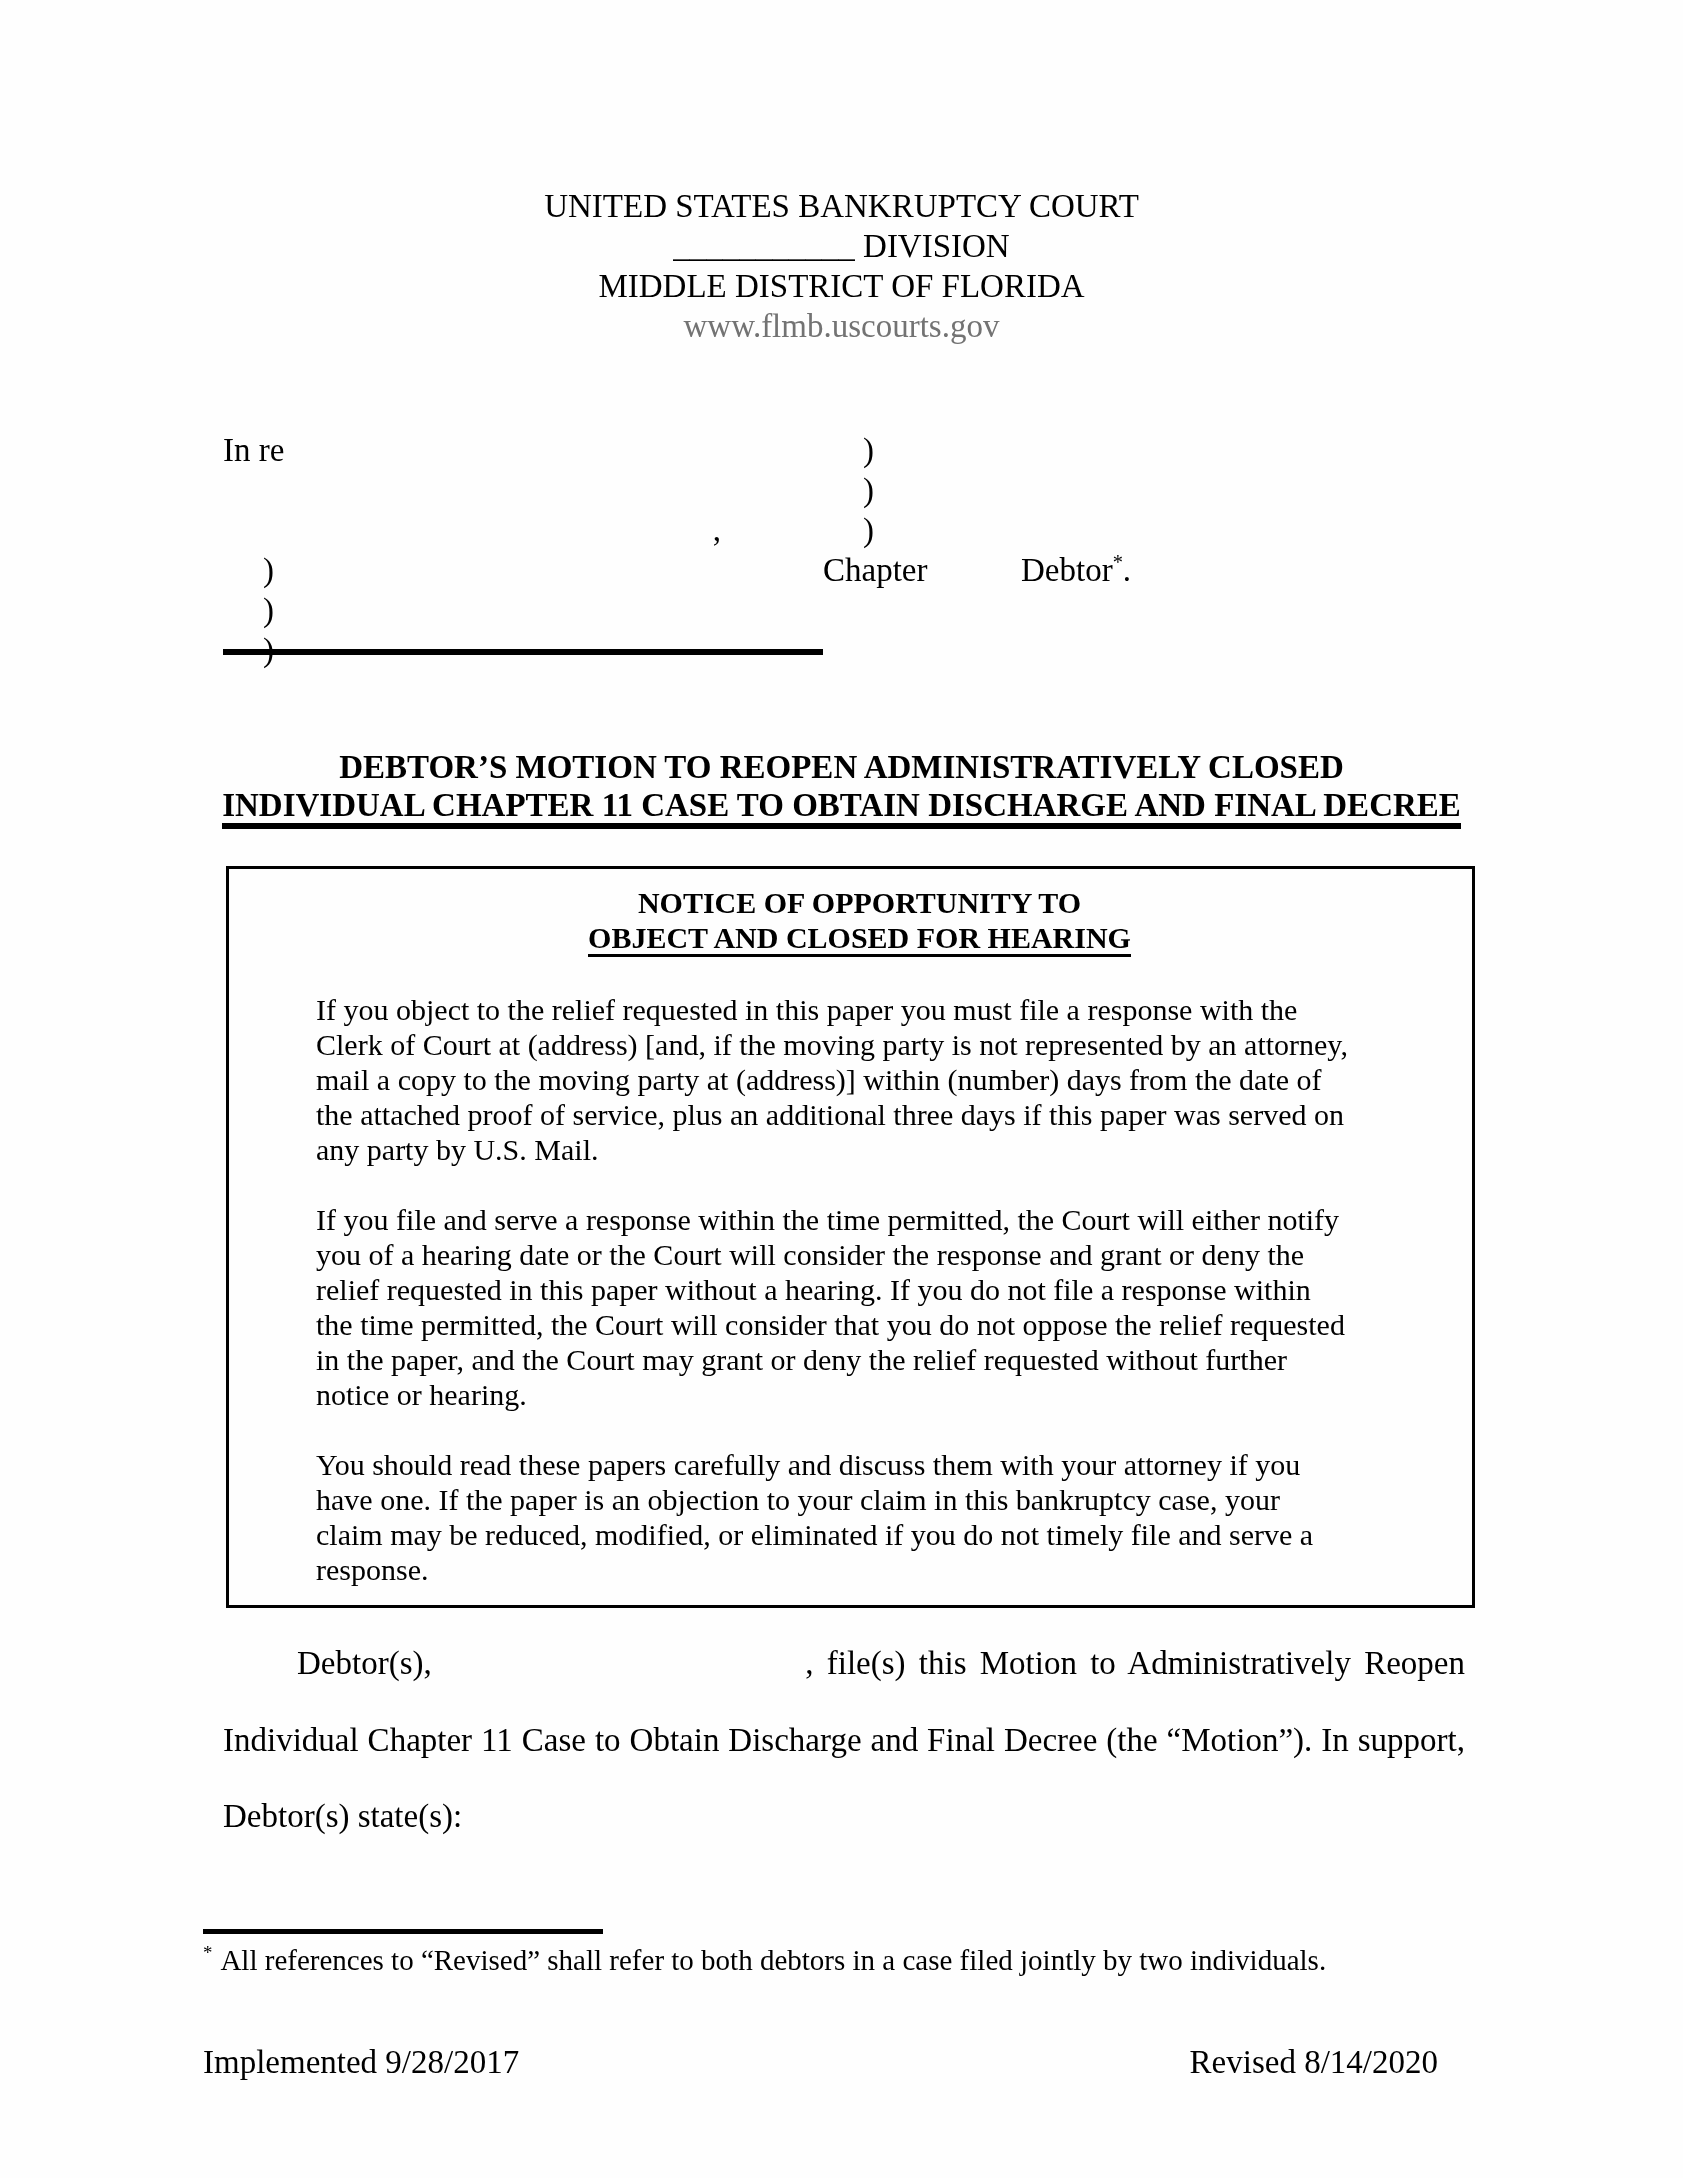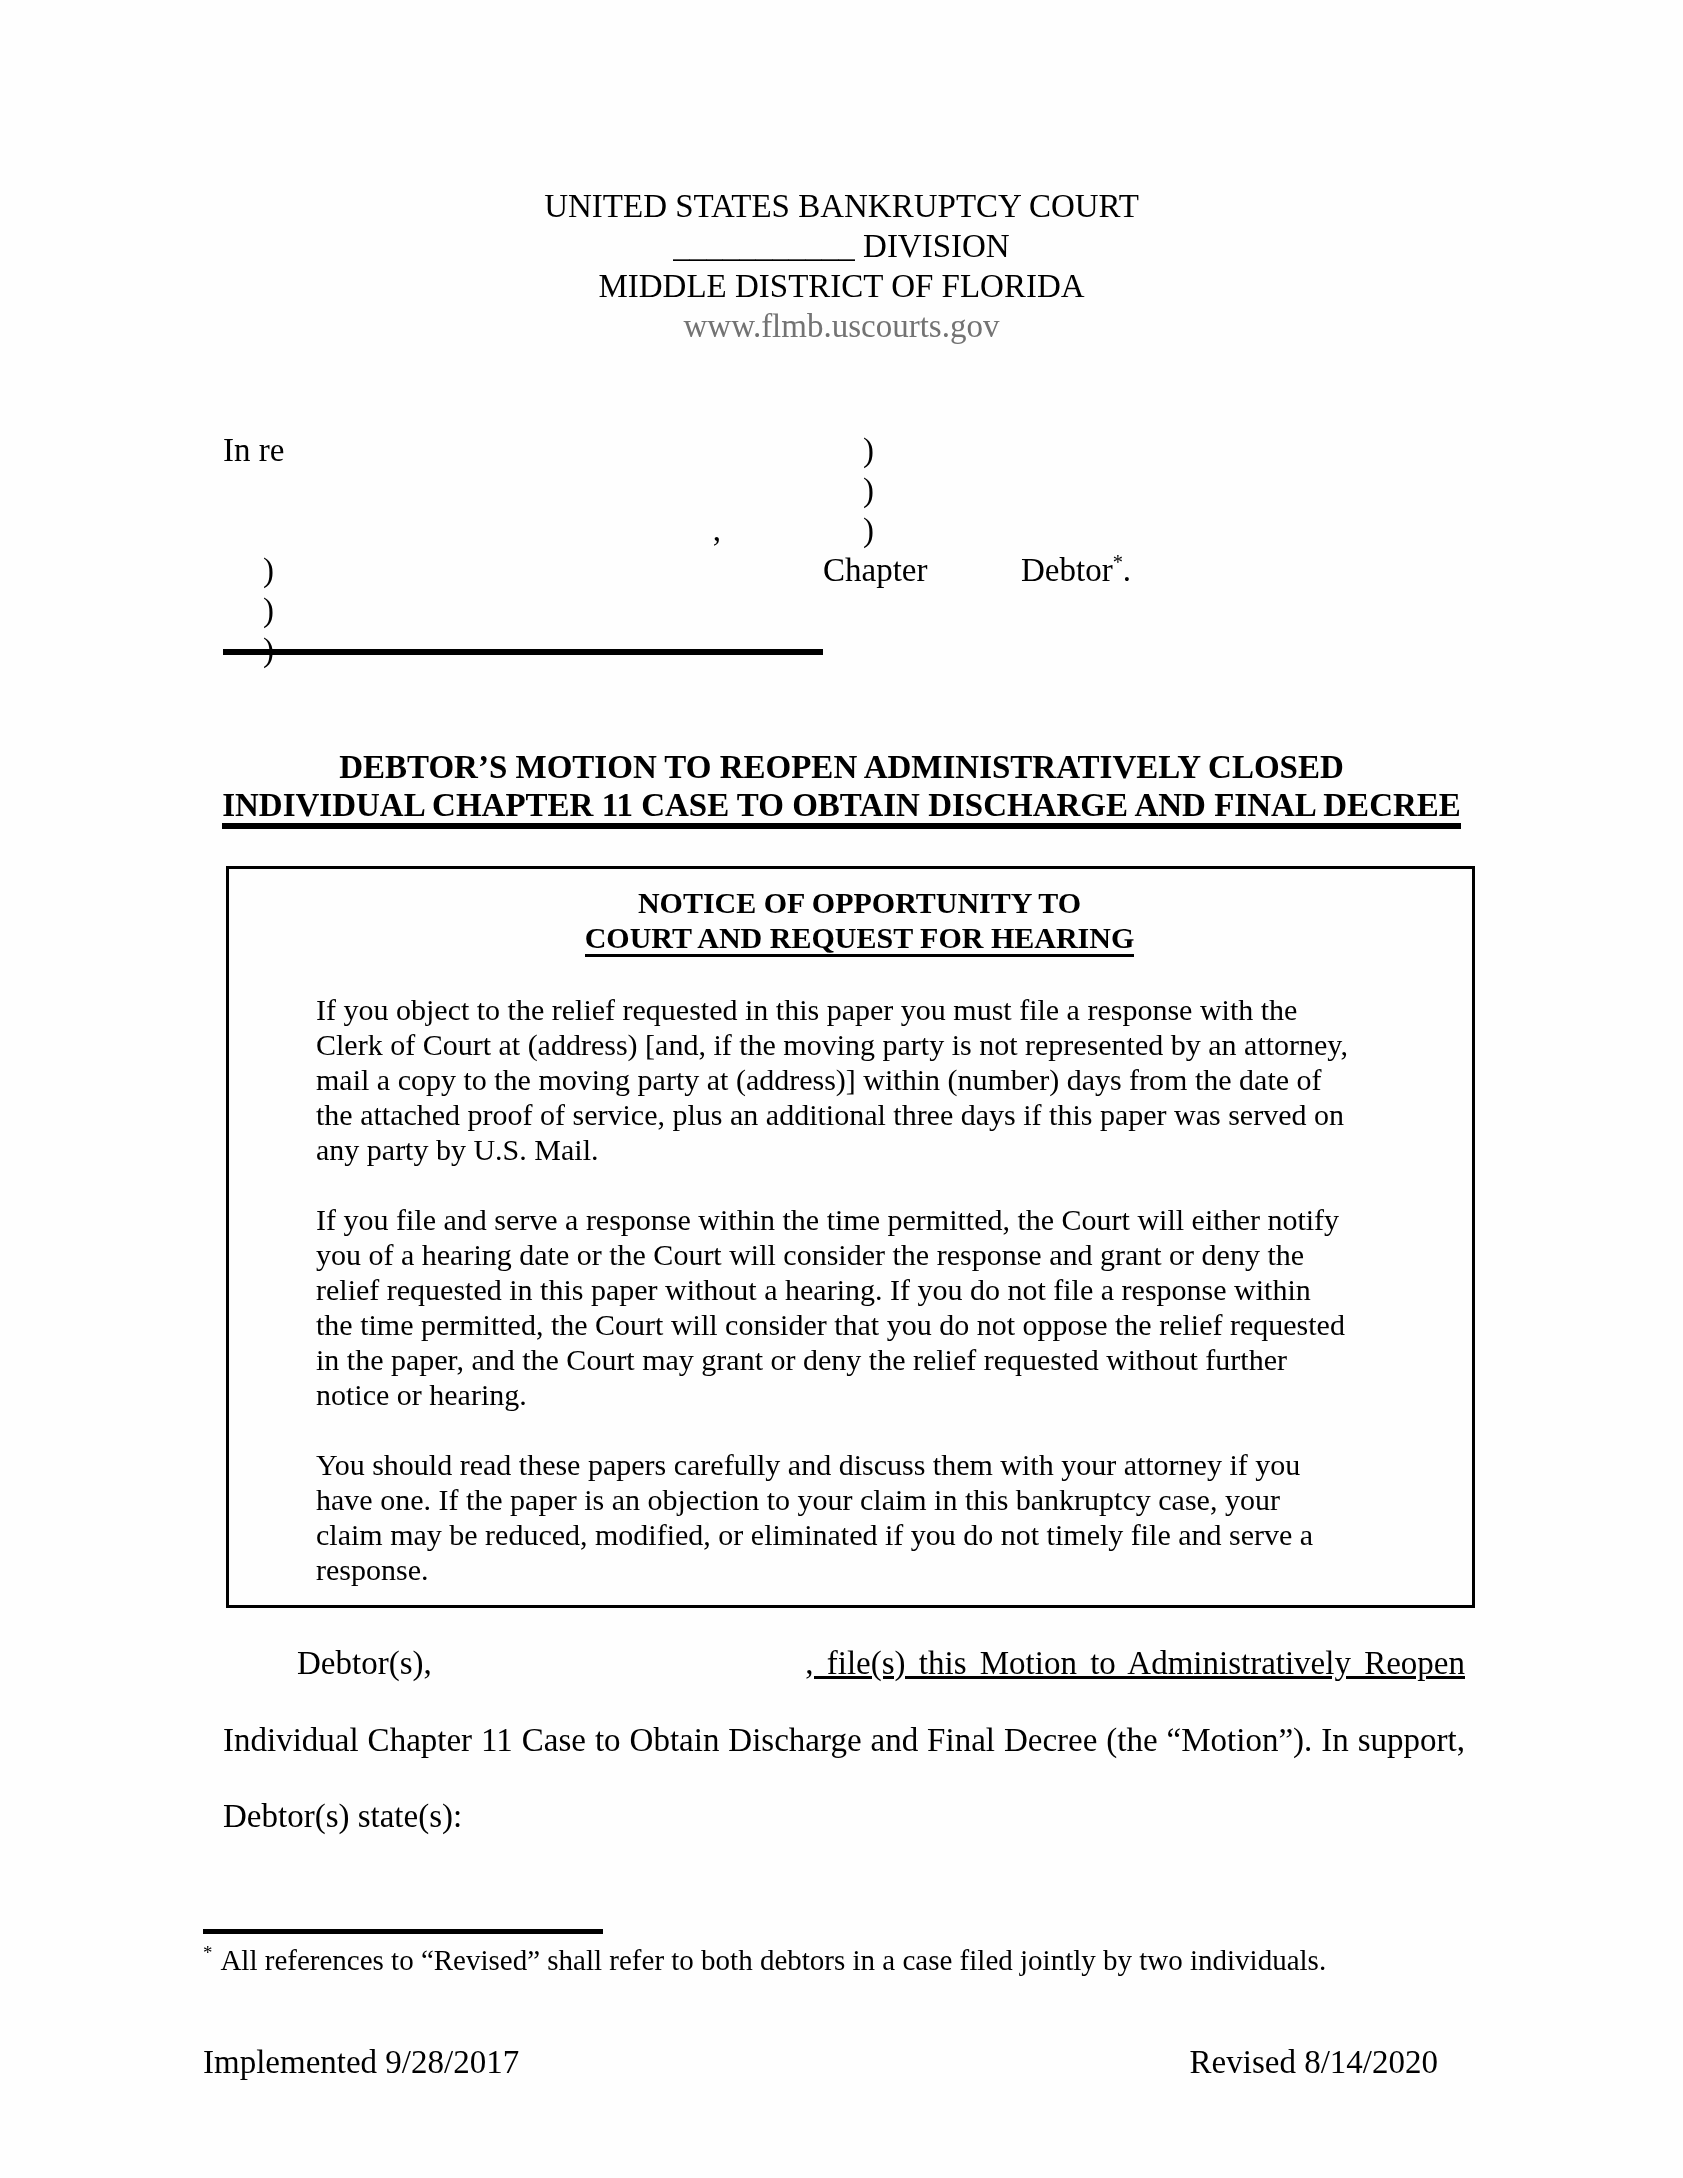--- a/index.html
+++ b/index.html
@@ -86,21 +86,21 @@
   
   .body-l1 {
     position: absolute;
     top: 1643px; left: 223px;
     width: 1242px;
     display: flex;
     justify-content: space-between;
     line-height: 40px;
   }
   .body-l1 .lead { padding-left: 74px; }
-  .body-l1 .tail { word-spacing: 5px; text-decoration: underline; }
+  .body-l1 .tail { word-spacing: 5px; }
   .body-l2 {
     position: absolute;
     top: 1720px; left: 223px;
     width: 1242px;
     line-height: 40px;
     text-align: justify;
     text-align-last: justify;
   }
   .body-l3 {
     position: absolute;
@@ -186,21 +186,21 @@
     <div>DEBTOR’S MOTION TO REOPEN ADMINISTRATIVELY CLOSED</div>
     <div>
       <span class="u-line">INDIVIDUAL CHAPTER 11 CASE TO OBTAIN DISCHARGE AND FINAL DECREE</span>
     </div>
   </div>
 
   <div class="notice-box">
     <div class="notice-heading">
       <div>NOTICE OF OPPORTUNITY TO</div>
       <div>
-        <span class="u-line">COURT AND REQUEST FOR HEARING</span>
+        <span class="u-line">OBJECT AND CLOSED FOR HEARING</span>
       </div>
     </div>
     <p class="notice-para">If you object to the relief requested in this paper you must file a response with the
 Clerk of Court at (address) [and, if the moving party is not represented by an attorney,
 mail a copy to the moving party at (address)] within (number) days from the date of
 the attached proof of service, plus an additional three days if this paper was served on
 any party by U.S. Mail.</p>
     <p class="notice-para">If you file and serve a response within the time permitted, the Court will either notify
 you of a hearing date or the Court will consider the response and grant or deny the
 relief requested in this paper without a hearing. If you do not file a response within

